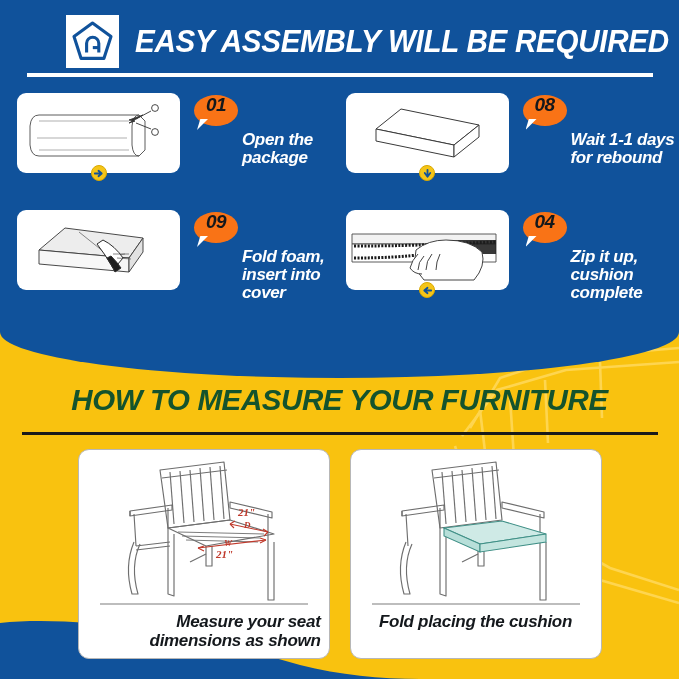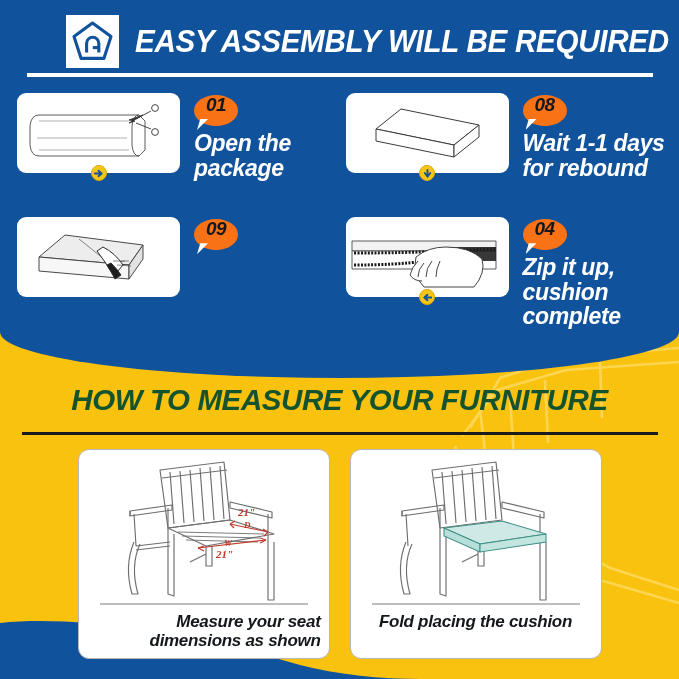--- a/index.html
+++ b/index.html
@@ -142,25 +142,26 @@
   .num-bubble span {
     color: #14181c;
     font-size: 19px;
     font-weight: bold;
     font-style: italic;
     letter-spacing: -0.5px;
     line-height: 1;
   }
   .step-label {
     color: #ffffff;
-    font-size: 23px;
+    font-size: 17px;
     font-weight: bold;
     font-style: italic;
     line-height: 1.07;
     letter-spacing: -0.35px;
+    margin-left: 48px;
   }
 
   
   .yellow-section {
     position: absolute;
     top: 318px; left: 0;
     width: 679px; height: 361px;
     z-index: 1;
     overflow: hidden;
   }
@@ -351,20 +352,21 @@
               <g fill="none" stroke="#555" stroke-width="0.7">
                 <path d="M96 44 L112 44"></path>
                 <path d="M100 48 L114 49"></path>
               </g>
             </svg>
           </div>
           <div class="step-text">
             <div class="num-bubble">
               <span>09</span>
             </div>
+            <div class="step-label">Fold foam, insert into cover</div>
           </div>
         </div>
 
         <div class="step right">
           <div class="step-card">
             <svg viewBox="0 0 163 80">
               <g fill="#ffffff" stroke="#4a4a4a" stroke-width="0.9">
                 <path d="M6 24 L150 24 L150 34 L6 34 Z" fill="#f2f2f2"></path>
                 <path d="M6 34 L150 34 L150 52 L6 52 Z" fill="#ffffff"></path>
               </g>

